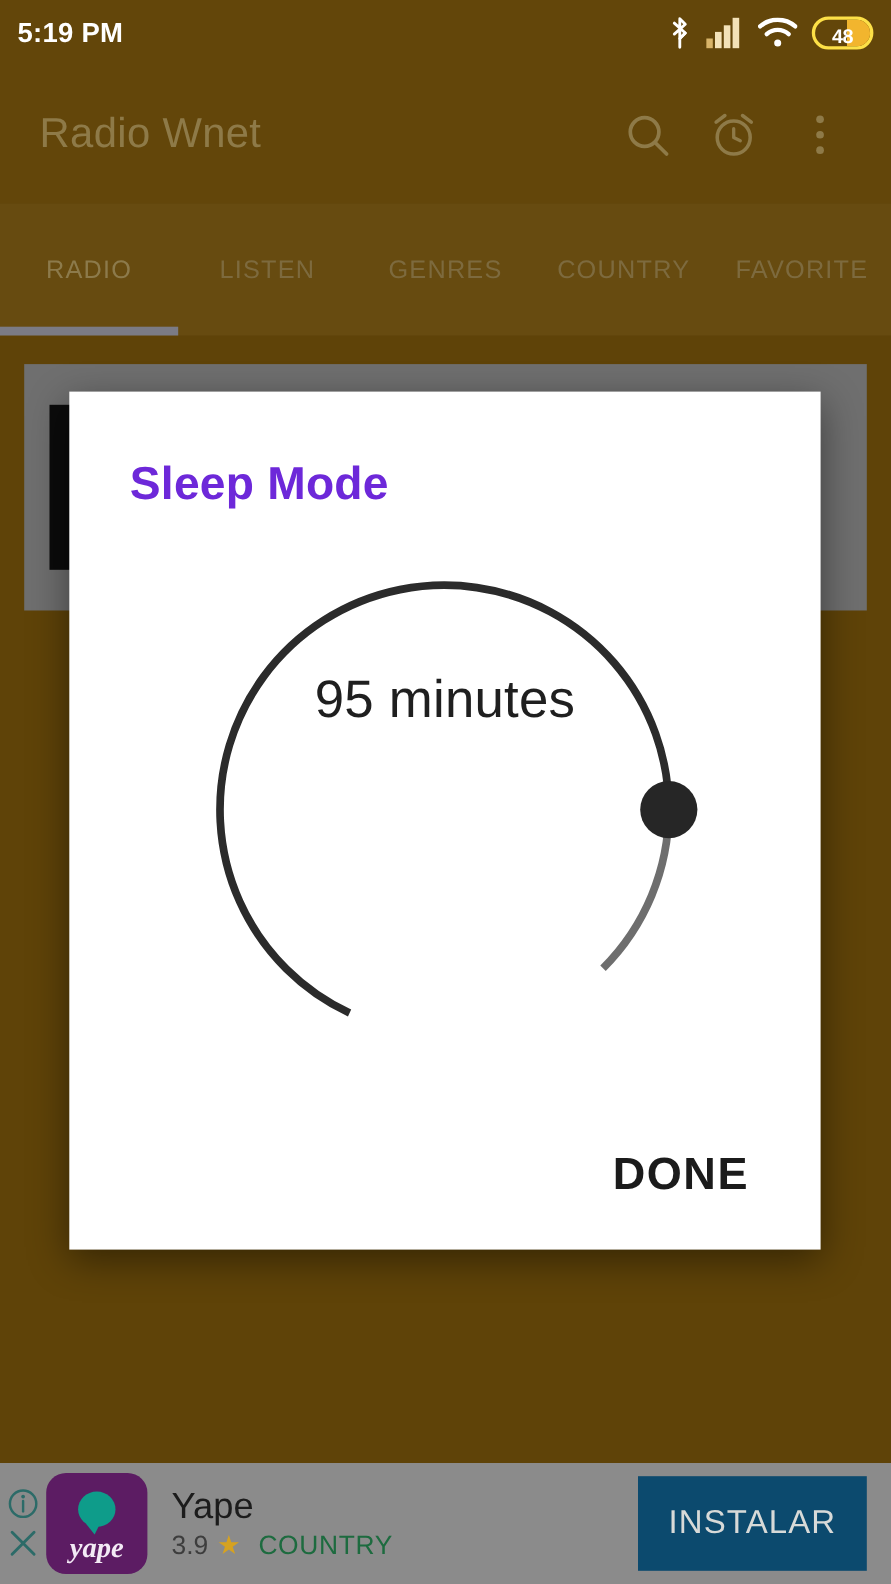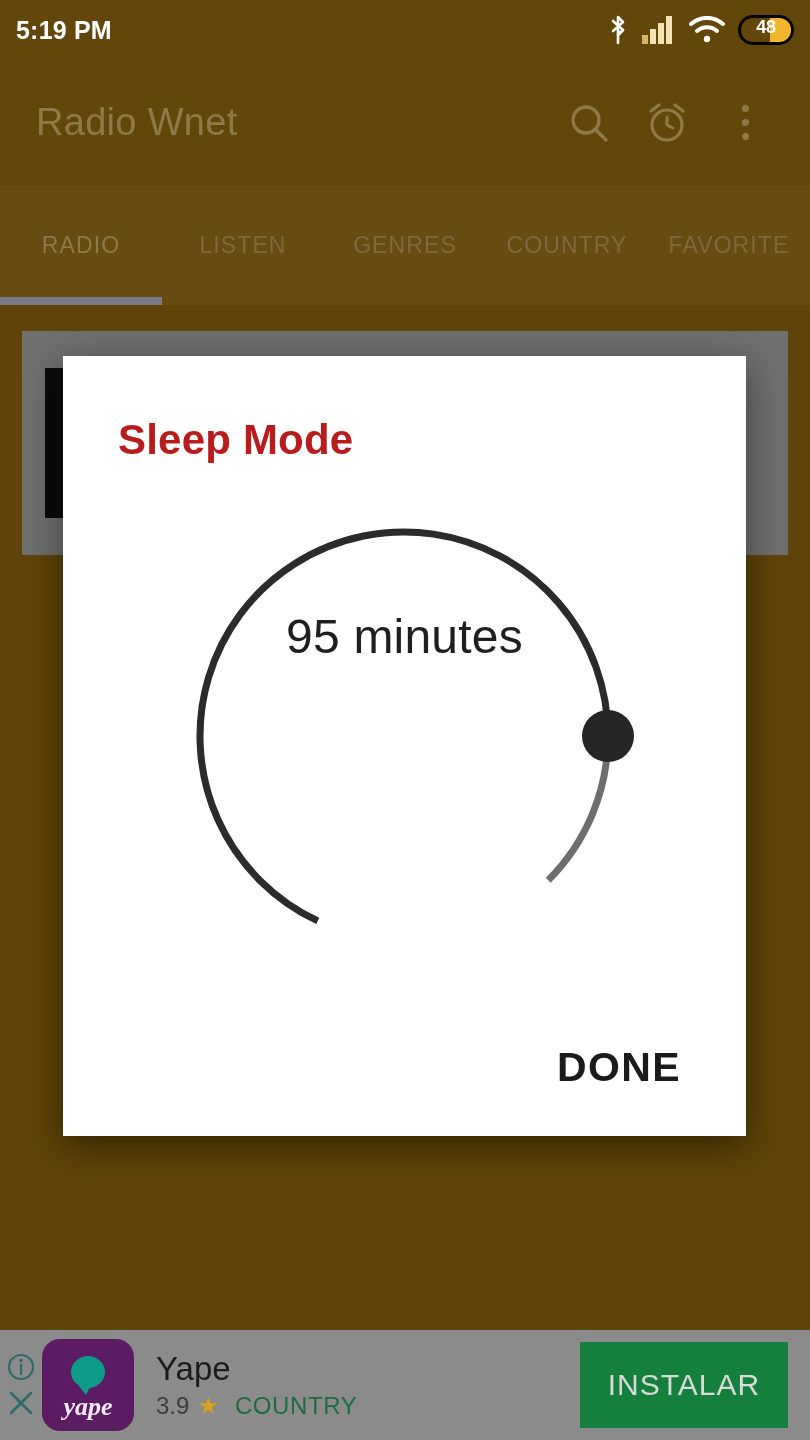--- a/index.html
+++ b/index.html
@@ -24,22 +24,22 @@
     gap:48px;
   }
   #status-clock {
     color:#ffffff; font-size:25px; font-weight:700;
     letter-spacing:.2px; font-family:"Liberation Sans", sans-serif;
   }
   #status-icons { display:flex; align-items:center; gap:13px; }
   .sb-icon { display:block; }
   #battery-wrap {
     position:relative; width:56px; height:30px;
-    border:3px solid #000000; border-radius:15px;
-    display:flex; align-items:flex-start; justify-content:center;
+    border:3px solid #fde047; border-radius:15px;
+    display:flex; align-items:flex-end; justify-content:center;
     overflow:hidden;
   }
   #battery-fill {
     position:absolute; right:0; top:0; bottom:0; width:42%;
     background:#f2b52e;
   }
   #battery-text {
     position:relative; color:#ffffff; font-size:18px; font-weight:700;
     line-height:1; letter-spacing:-.3px;
   }
@@ -88,21 +88,21 @@
   }
 
   
   #dialog {
     position:absolute; left:63px; top:356px; width:683px; height:780px;
     background:#ffffff;
     box-shadow:0 10px 34px rgba(0,0,0,.45);
   }
   #dialog-title {
     position:absolute; left:55px; top:60px;
-    font-size:42px; font-weight:700; color:#b91c1c; letter-spacing:.2px;
+    font-size:42px; font-weight:700; color:#6d28d9; letter-spacing:.2px;
   }
   #sleep-dial {
     position:absolute; left:0; top:120px; width:683px; height:560px;
   }
   #dial-value {
     position:absolute; left:0; top:0; width:683px; height:560px;
     display:flex; align-items:center; justify-content:center;
     font-size:48px; color:#1f1f1f; letter-spacing:.2px;
     pointer-events:none;
   }
@@ -142,21 +142,21 @@
     margin-top:4px; font-family:"Liberation Serif", serif;
   }
   #ad-text { margin-left:22px; flex:1; }
   #ad-title { font-size:33px; color:#1c1c1c; line-height:1.15; }
   #ad-subrow { display:flex; align-items:center; gap:8px; margin-top:4px; }
   #ad-rating { font-size:24px; color:#3d3d3d; }
   #ad-star { color:#d6a220; font-size:24px; line-height:1; }
   #ad-price { font-size:24px; color:#1d6b3f; letter-spacing:.6px; margin-left:8px; }
   #ad-install {
     width:208px; height:86px; margin-right:22px; flex:0 0 auto;
-    background:#15803d; display:flex; align-items:center; justify-content:center;
+    background:#0c4a6e; display:flex; align-items:center; justify-content:center;
     color:#d8dad8; font-size:30px; letter-spacing:1px;
   }
 </style>
 </head>
 <body>
 
 <div id="screen">
 
   <div id="status-bar">
     <div id="status-clock">5:19 PM</div>

